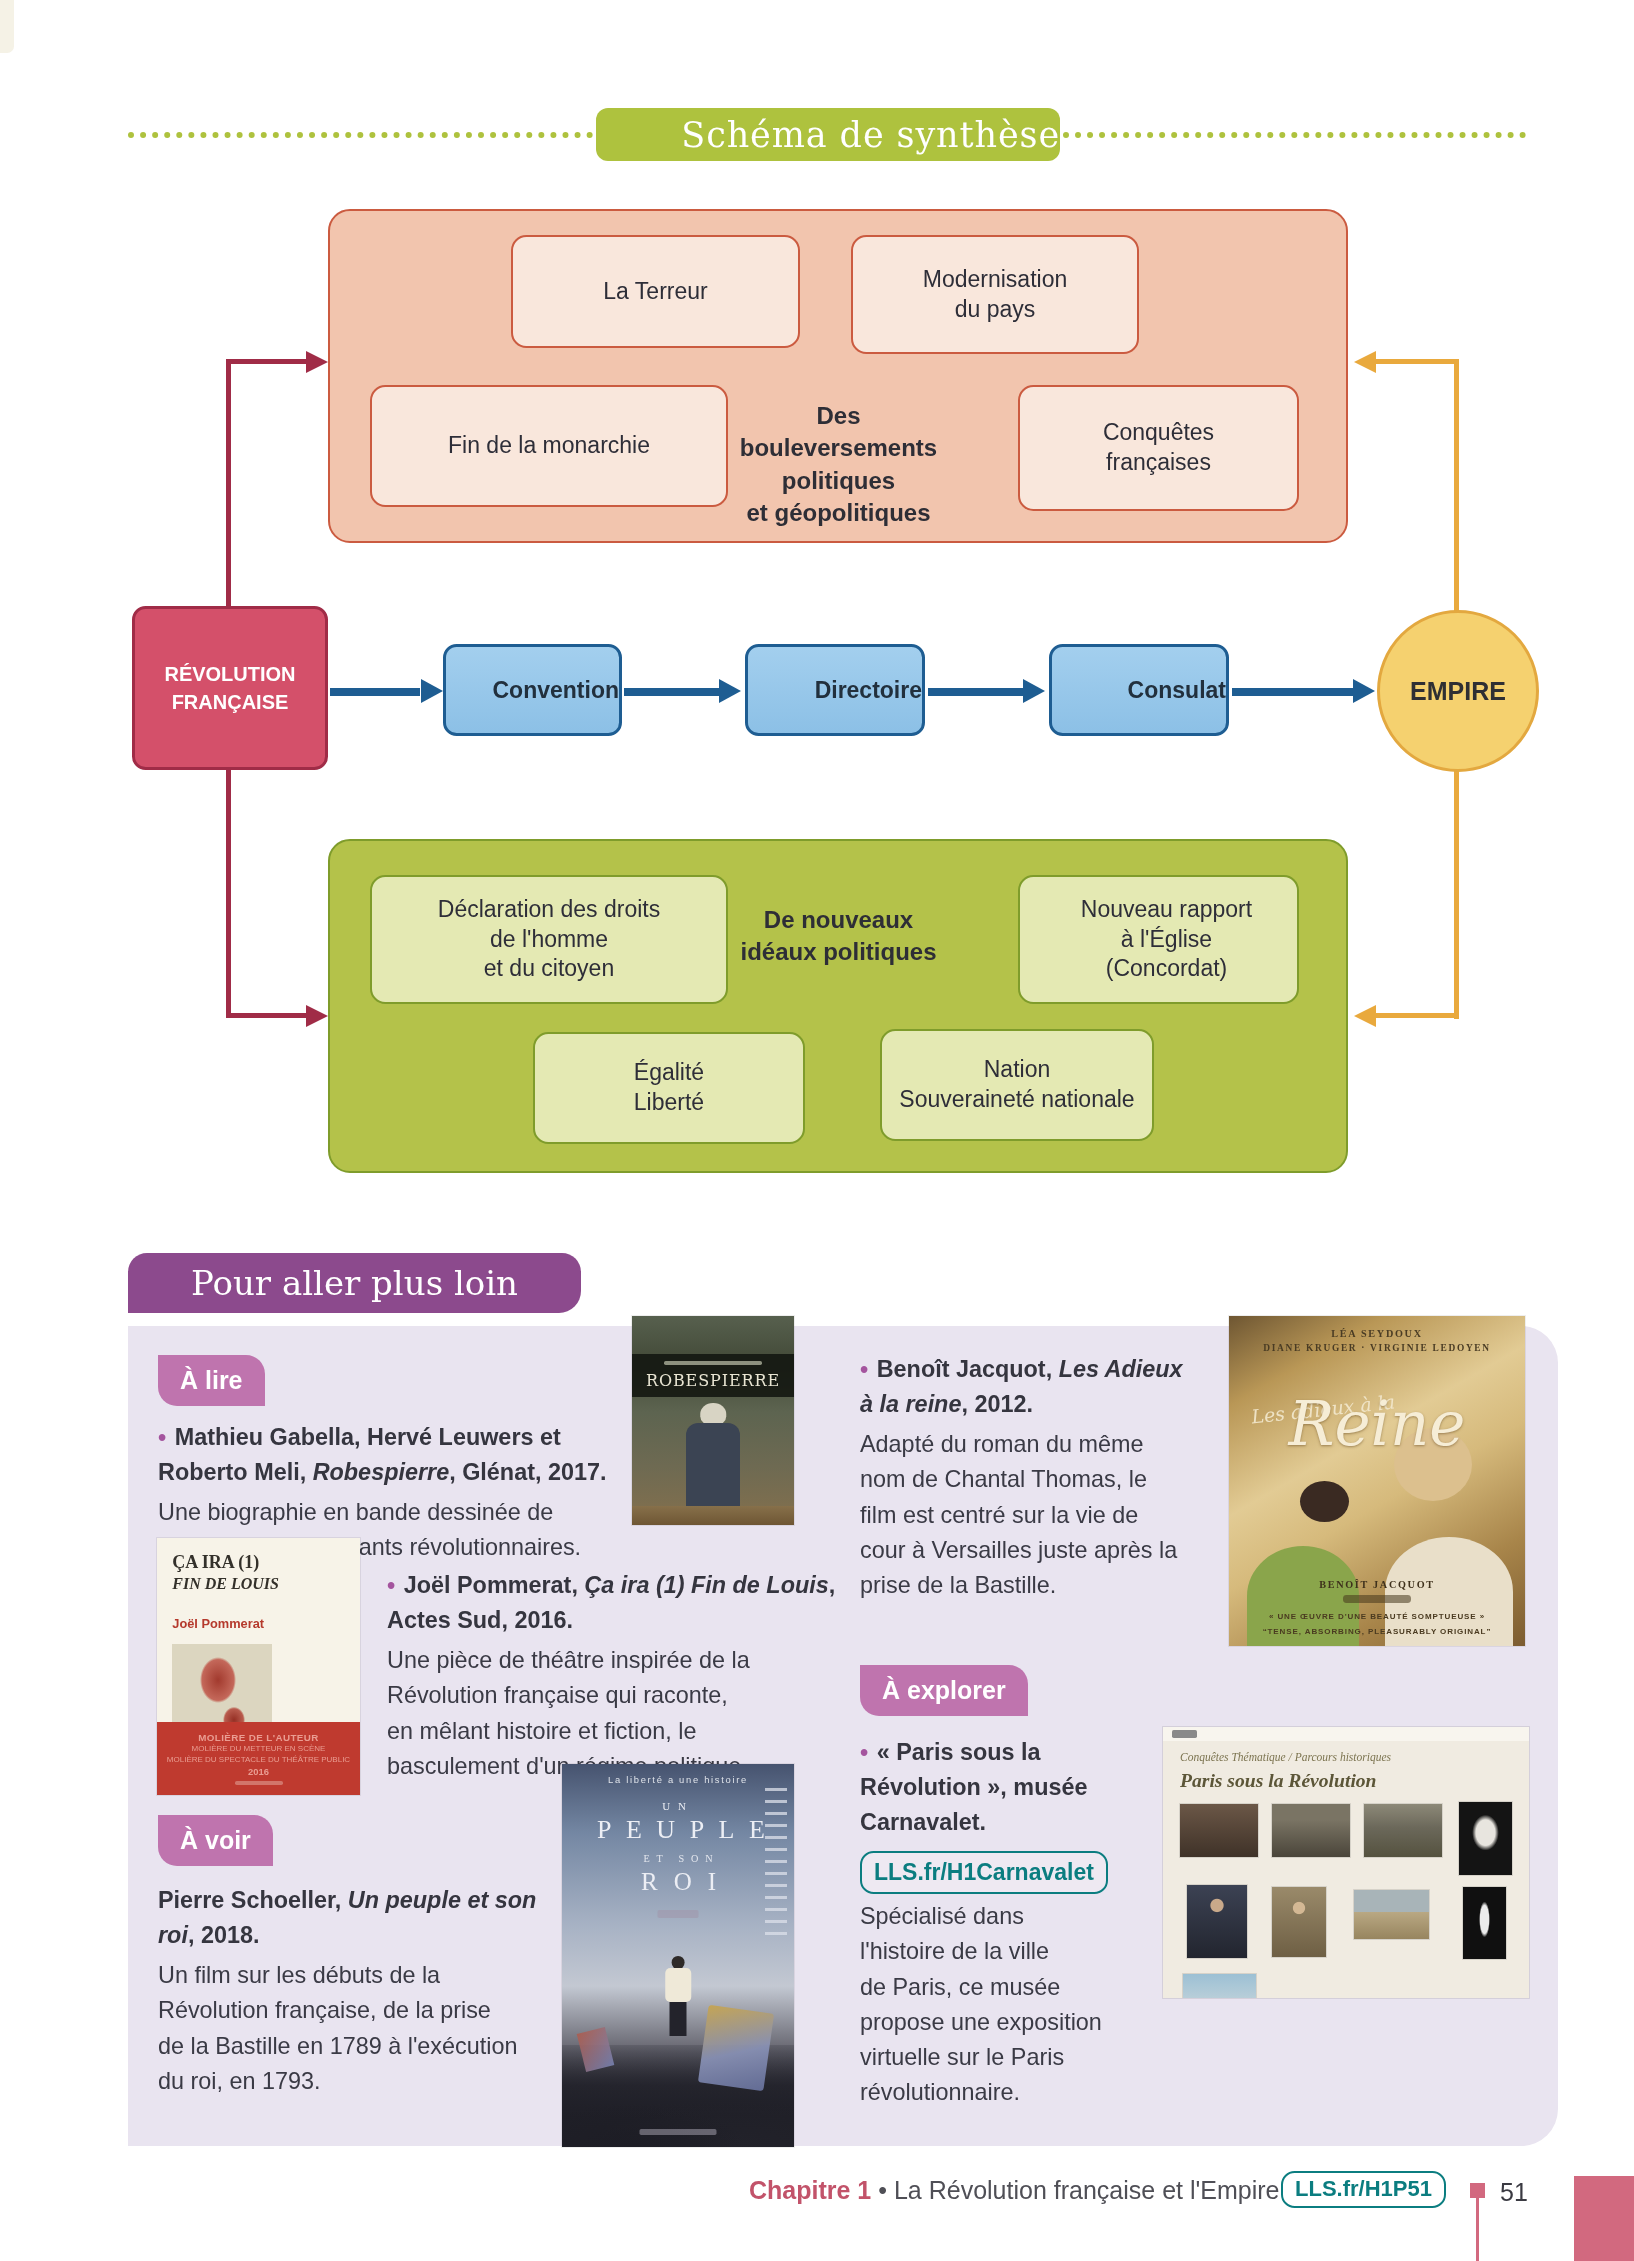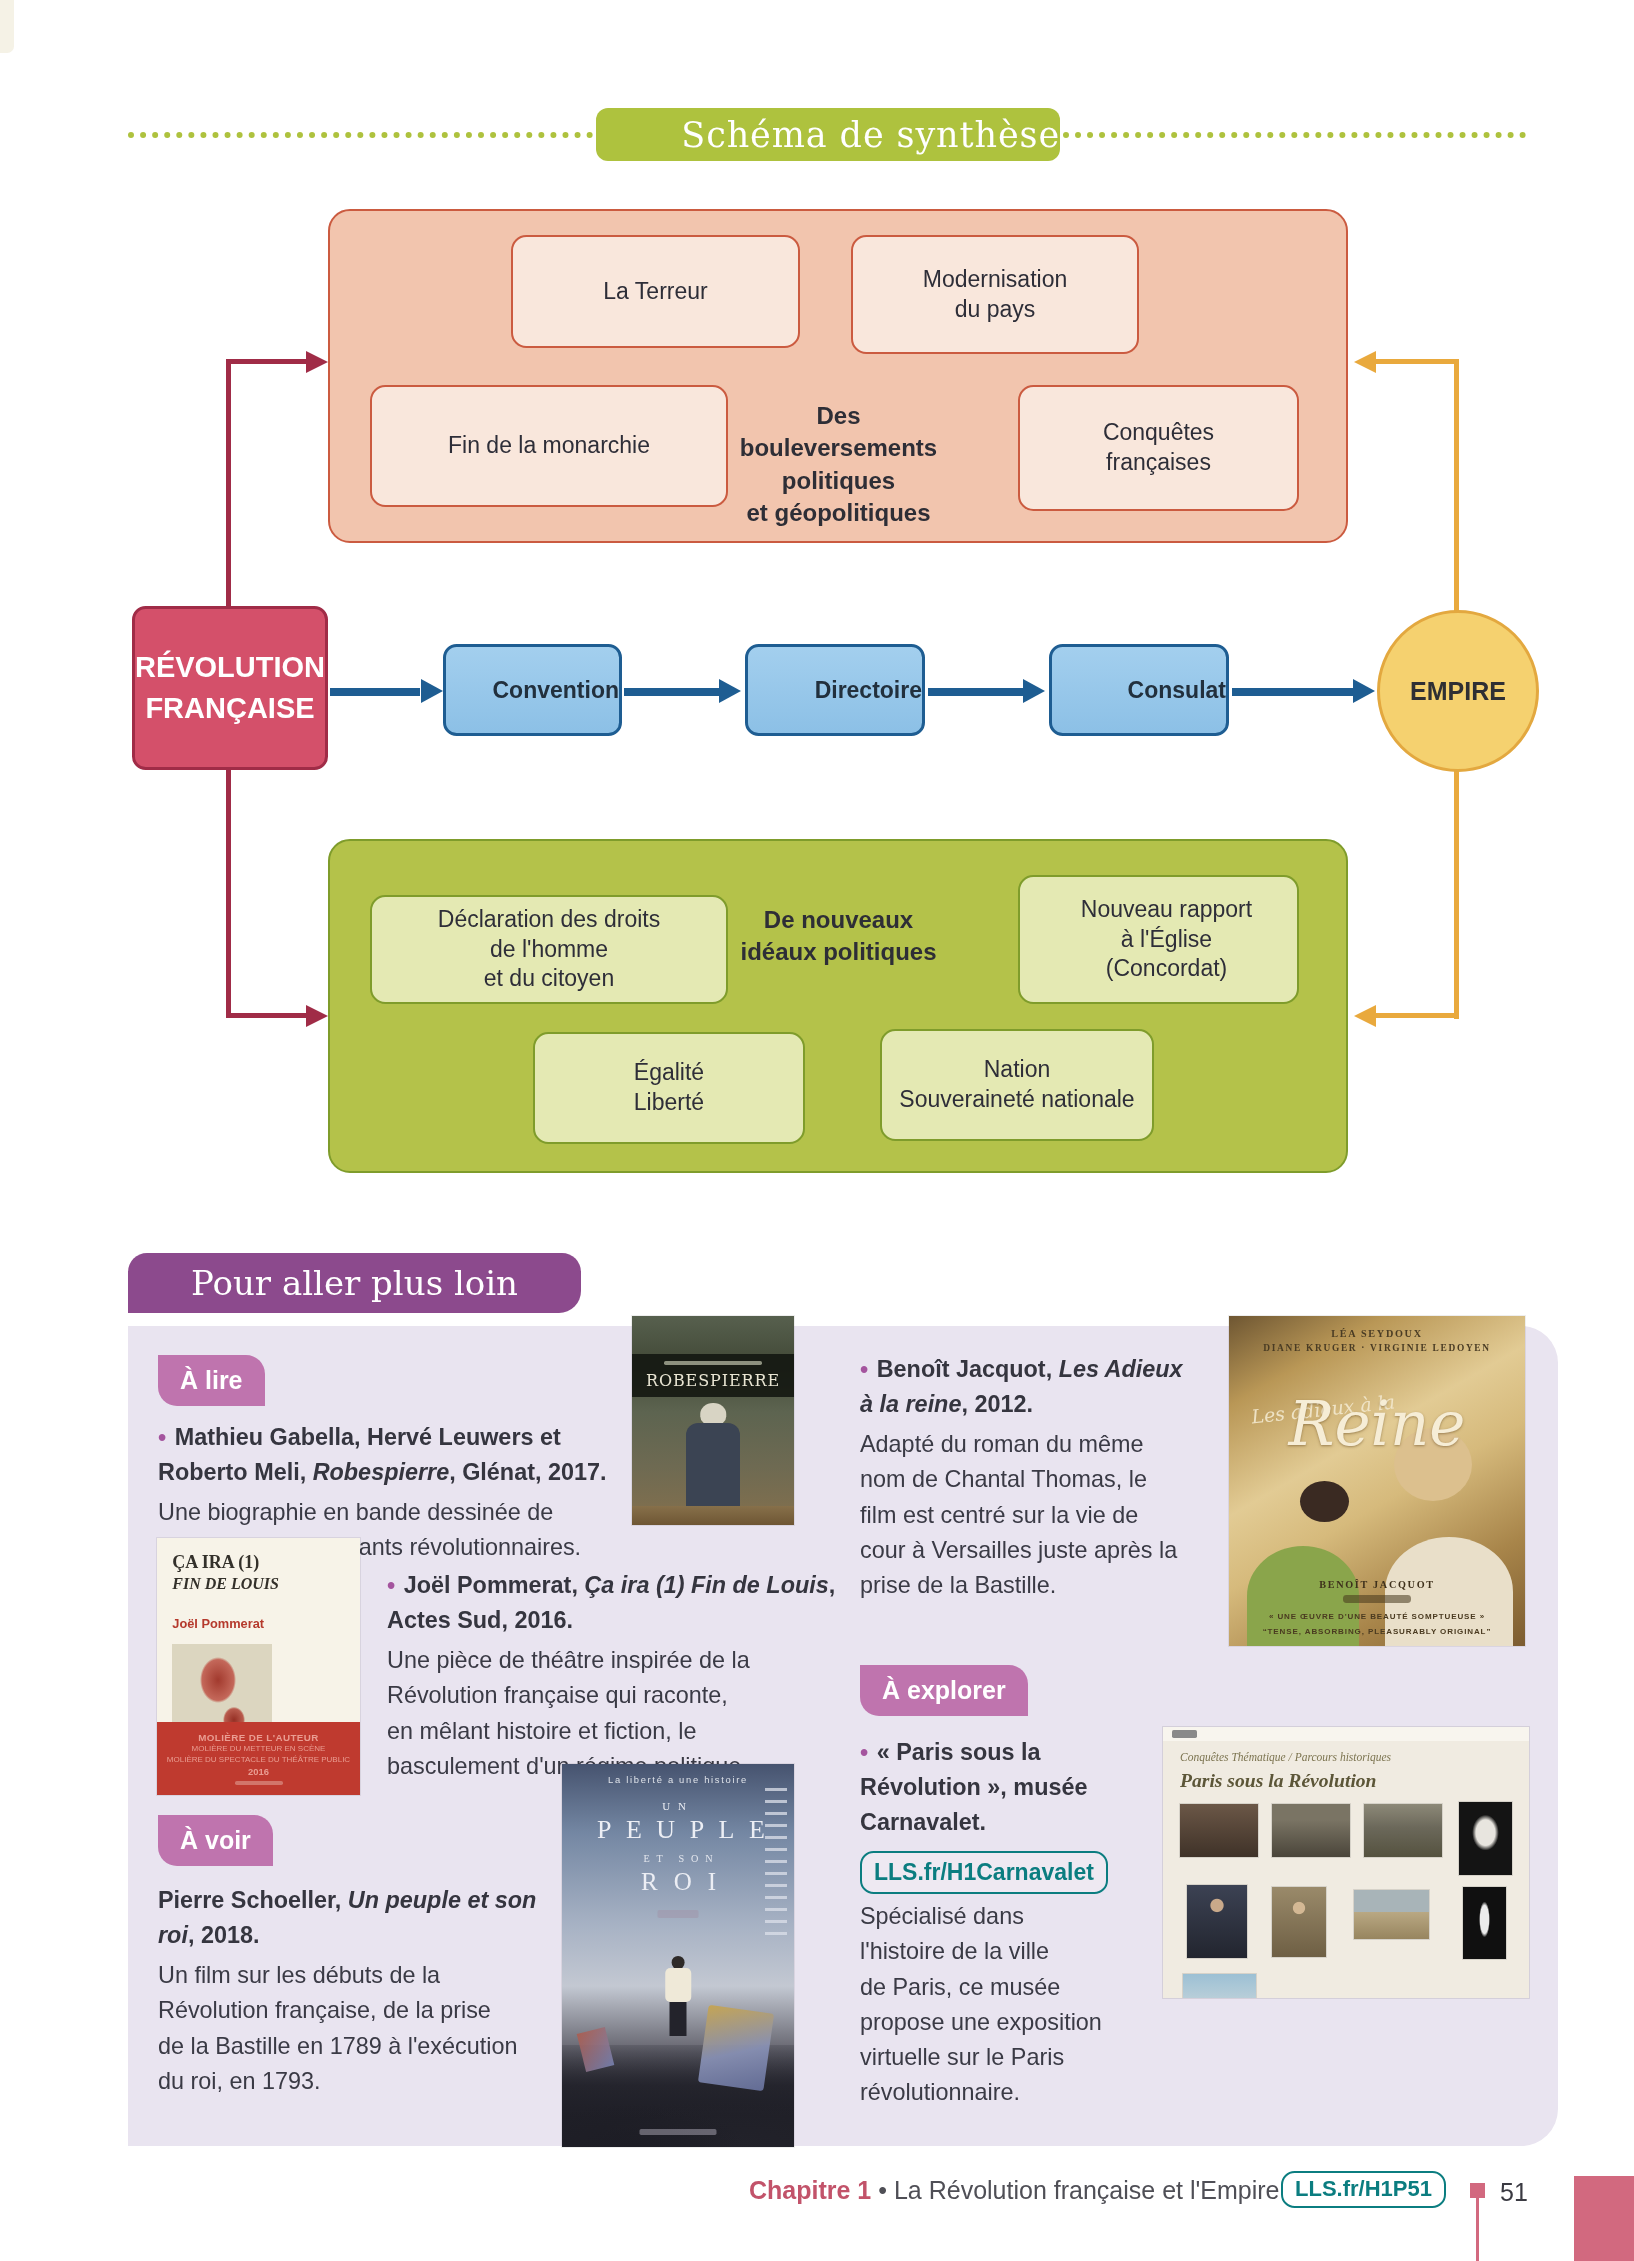--- a/index.html
+++ b/index.html
@@ -28,21 +28,21 @@
   .node-pink{background:#f9e7dc;border-color:#cb5b40;}
   .node-green{background:#e4e9b3;border-color:#7f9c2b;}
 
   .grp-label{position:absolute;text-align:center;font-weight:bold;font-size:24px;line-height:1.35;
              color:#2e2e36;white-space:pre-line;}
 
   
   .rev-box{position:absolute;left:132px;top:606px;width:196px;height:164px;background:#d4506a;
            border:3.4px solid #a02c47;border-radius:13.6px;box-sizing:border-box;
            display:flex;align-items:center;justify-content:center;text-align:center;
-           color:#ffffff;font-weight:bold;font-size:29px;line-height:1.4;white-space:pre-line;}
+           color:#ffffff;font-weight:bold;font-size:20px;line-height:1.4;white-space:pre-line;}
   .step{position:absolute;top:644px;height:92px;background:linear-gradient(180deg,#a3cfee 0%,#8cc0e6 100%);
         border:3px solid #1e5d92;border-radius:13.6px;box-sizing:border-box;
         display:flex;align-items:center;justify-content:flex-end;
         font-weight:bold;font-size:23px;color:#22303d;}
   .step-1{left:443px;width:179px;}
   .step-2{left:745px;width:180px;}
   .step-3{left:1049px;width:180px;}
   .empire{position:absolute;left:1377px;top:610px;width:162px;height:162px;border-radius:50%;
           background:#f5d16f;border:3px solid #e3a83f;box-sizing:border-box;
           display:flex;align-items:center;justify-content:center;
@@ -265,21 +265,21 @@
   <div class="step step-3">
       <span>Consulat</span>
     </div>
   <div class="shaft-blue" style="left:1232px;top:688px;width:121px;"></div>
   <div class="head-blue-r" style="left:1353px;top:679px;"></div>
   <div class="empire">
       <span>EMPIRE</span>
     </div>
 
   <div class="grp grp-bottom"></div>
-  <div class="node node-green" style="left:370px;top:875px;width:358px;height:109px;margin-top:20px;"><span>Déclaration des droits
+  <div class="node node-green" style="left:370px;top:875px;width:358px;height:129px;"><span>Déclaration des droits
 de l'homme
 et du citoyen</span></div>
   <div class="grp-label" style="left:715px;top:904px;width:247px;">De nouveaux
 idéaux politiques</div>
   <div class="node node-green" style="left:1018px;top:875px;width:281px;height:129px;padding-left:16px;"><span>Nouveau rapport
 à l'Église
 (Concordat)</span></div>
   <div class="node node-green" style="left:533px;top:1032px;width:272px;height:112px;"><span>Égalité
 Liberté</span></div>
   <div class="node node-green" style="left:880px;top:1029px;width:274px;height:112px;"><span>Nation

